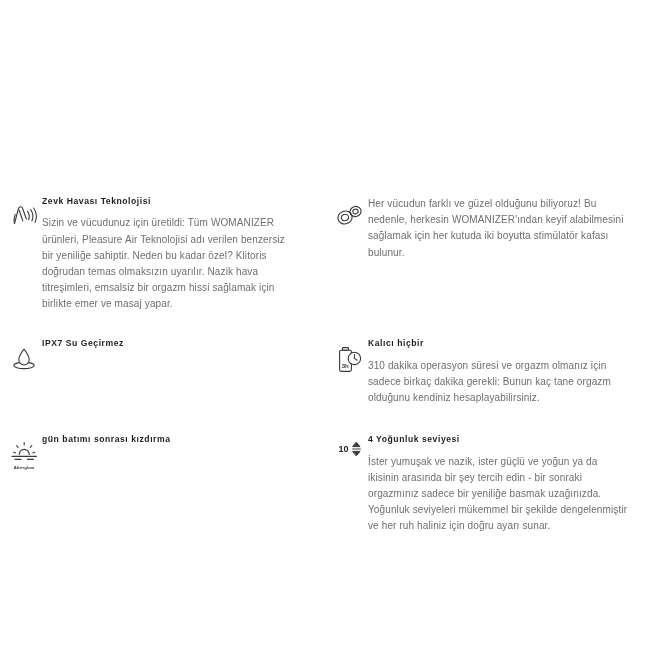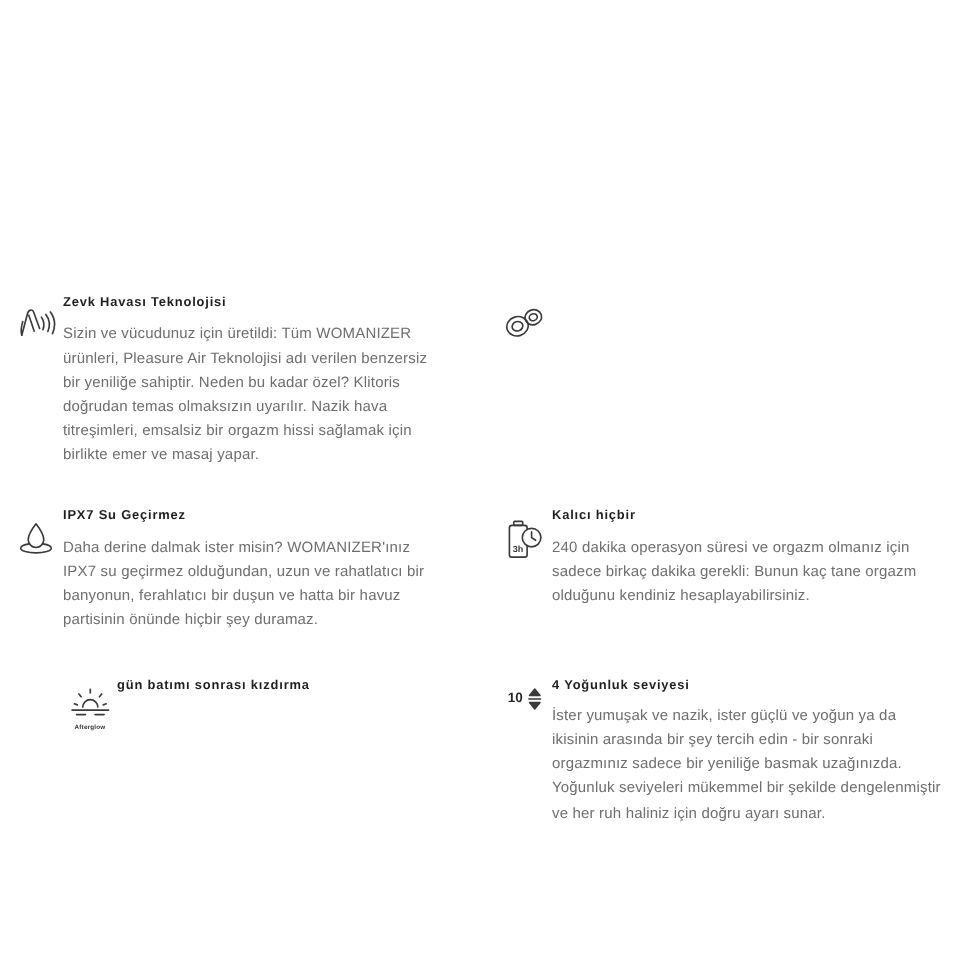--- a/index.html
+++ b/index.html
@@ -38,21 +38,21 @@
     padding: 0 18px 0 0;
     box-sizing: border-box;
   }
 
   .feature.col-left  { padding-left: 6px; }
   .feature.col-right { padding-left: 332px; margin-left: -325px; }
 
   
   .row-1 { padding-bottom: 26px; }
   .row-2 { padding-bottom: 28px; }
-  .row-3 { padding-bottom: 0; margin-left: 36px; }
+  .row-3 { padding-bottom: 0; }
 
   .icon-slot {
     flex: 0 0 36px;
     width: 36px;
     padding-top: 7px;
     display: flex;
     flex-direction: column;
     align-items: center;
     justify-content: flex-end;
   }
@@ -138,50 +138,50 @@
       <div class="icon-slot">
         <svg width="30" height="24" viewBox="0 0 30 24" fill="none" stroke="#3a3a3a" stroke-width="1.1" stroke-linecap="round" stroke-linejoin="round">
           <ellipse cx="10" cy="14.5" rx="7.2" ry="6.4" transform="rotate(-18 10 14.5)"></ellipse>
           <ellipse cx="10" cy="14.5" rx="3.6" ry="3.1" transform="rotate(-18 10 14.5)"></ellipse>
           <ellipse cx="20.5" cy="8.5" rx="5.6" ry="5.0" transform="rotate(-18 20.5 8.5)"></ellipse>
           <ellipse cx="20.5" cy="8.5" rx="2.7" ry="2.3" transform="rotate(-18 20.5 8.5)"></ellipse>
         </svg>
         <span class="icon-caption"></span>
       </div>
       <div class="feature-body">
+        <p class="feature-text">Her vücudun farklı ve güzel olduğunu biliyoruz! Bu nedenle, herkesin WOMANIZER'ından keyif alabilmesini sağlamak için her kutuda iki boyutta stimülatör kafası bulunur.</p>
       </div>
     </div>
 
     <div class="feature col-left row-2">
       <div class="icon-slot">
         <svg width="28" height="26" viewBox="0 0 28 26" fill="none" stroke="#3a3a3a" stroke-width="1.1" stroke-linecap="round" stroke-linejoin="round">
           <path d="M14 4.2 C14 4.2 8.8 11.0 8.8 14.6 C8.8 17.6 11.1 20.0 14 20.0 C16.9 20.0 19.2 17.6 19.2 14.6 C19.2 11.0 14 4.2 14 4.2 Z"></path>
           <path d="M9.4 17.6 C6.0 18.1 3.8 19.2 3.8 20.5 C3.8 22.2 8.4 23.6 14 23.6 C19.6 23.6 24.2 22.2 24.2 20.5 C24.2 19.2 22.0 18.1 18.6 17.6"></path>
         </svg>
         <span class="icon-caption"></span>
       </div>
       <div class="feature-body">
         <h3 class="feature-title">IPX7 Su Geçirmez</h3>
-        <p class="feature-text">Daha derine dalmak ister misin? WOMANIZER'ınız IPX7 su geçirmez olduğundan, uzun ve rahatlatıcı bir banyonun, ferahlatıcı bir duşun ve hatta bir havuz partisinin önünde hiçbir şey duramaz.</p>
       </div>
     </div>
 
     <div class="feature col-right row-2">
       <div class="icon-slot">
         <svg width="26" height="30" viewBox="0 0 26 30" fill="none" stroke="#3a3a3a" stroke-width="1.1" stroke-linecap="round" stroke-linejoin="round">
           <rect x="5.5" y="2.6" width="6" height="2.6" rx="0.6"></rect>
           <rect x="2.6" y="5.2" width="11.8" height="21.2" rx="1.6"></rect>
           <circle cx="17.4" cy="13.4" r="6.2" fill="#ffffff"></circle>
           <path d="M17.4 9.6 L17.4 13.4 L20.1 15.2"></path>
           <text x="8.3" y="23.2" font-family="Liberation Sans, sans-serif" font-size="6" font-weight="700" fill="#3a3a3a" stroke="none" text-anchor="middle">3h</text>
         </svg>
       </div>
       <div class="feature-body">
         <h3 class="feature-title">Kalıcı hiçbir</h3>
-        <p class="feature-text">240 dakika operasyon süresi ve orgazm olmanız için sadece birkaç dakika gerekli: Bunun kaç tane orgazm olduğunu kendiniz hesaplayabilirsiniz.</p>
+        <p class="feature-text">310 dakika operasyon süresi ve orgazm olmanız için sadece birkaç dakika gerekli: Bunun kaç tane orgazm olduğunu kendiniz hesaplayabilirsiniz.</p>
       </div>
     </div>
 
     <div class="feature col-left row-3">
       <div class="icon-slot">
         <svg width="30" height="22" viewBox="0 0 30 22" fill="none" stroke="#3a3a3a" stroke-width="1.1" stroke-linecap="round" stroke-linejoin="round">
           <path d="M10.2 13.4 A5 5 0 0 1 20.2 13.4"></path>
           <line x1="15.2" y1="1.6" x2="15.2" y2="4.0"></line>
           <line x1="7.6" y1="4.6" x2="9.1" y2="6.5"></line>
           <line x1="22.8" y1="4.6" x2="21.3" y2="6.5"></line>

